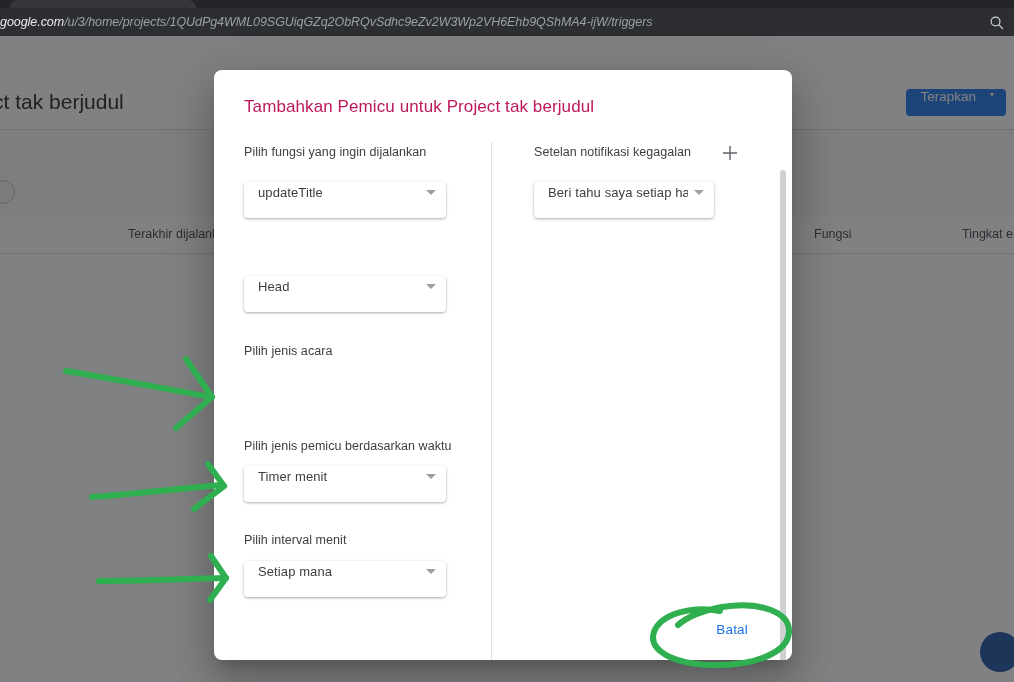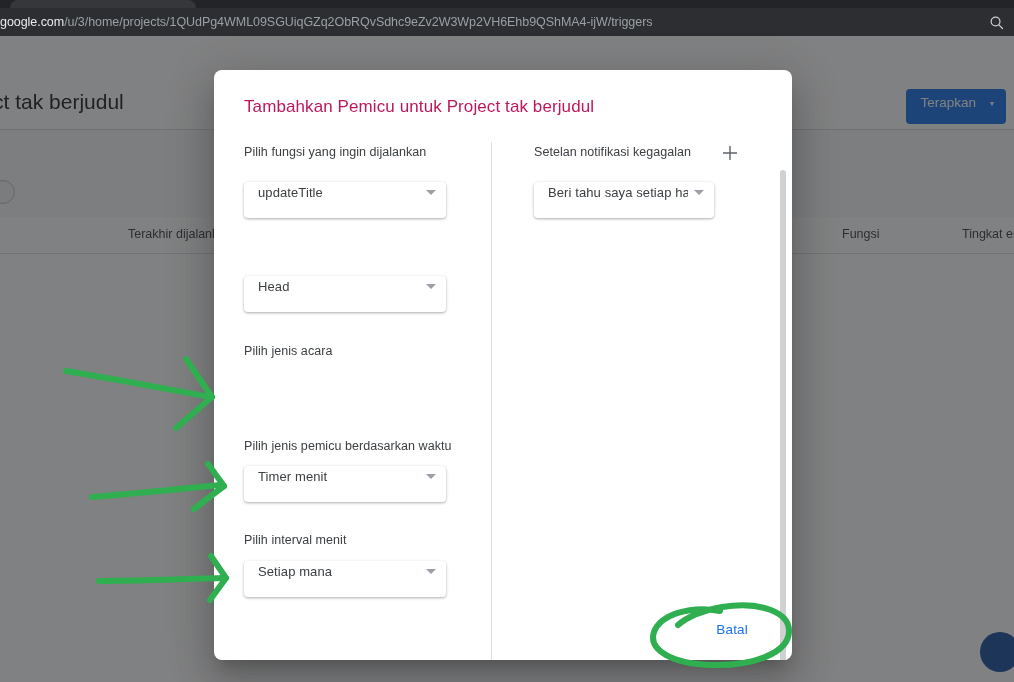--- a/index.html
+++ b/index.html
@@ -44,20 +44,21 @@
   }
   .omnibox-url {
     flex: 1;
     font-size: 12.5px;
     line-height: 28px;
     color: #9aa0a6;
     white-space: nowrap;
     overflow: hidden;
     padding-left: 0px;
     letter-spacing: -0.05px;
+    font-style: italic;
   }
   .omnibox-url .host {
     color: #e8eaed;
   }
   .omnibox-search-icon {
     width: 36px;
     height: 28px;
     display: flex;
     align-items: center;
     justify-content: center;
@@ -85,27 +86,27 @@
     left: -35px; top: 54px;
     font-size: 21px;
     color: #202124;
     font-weight: 400;
     white-space: nowrap;
   }
   .bg-apply-button {
     position: absolute;
     right: 8px; top: 53px;
     height: 27px;
-    padding: 0 12px 8px 14px;
+    padding: 0 12px 0 14px;
     background: #1a73e8;
     color: #fff;
     border-radius: 4px;
     font-size: 13.5px;
     display: flex;
-    align-items: center;
+    align-items: flex-start;
     gap: 14px;
     white-space: nowrap;
   }
   .bg-apply-button .caret {
     font-size: 8px;
     transform: translateY(1px);
   }
 
   .bg-toolbar-sep {
     position: absolute;
@@ -302,21 +303,21 @@
     <div class="bg-apply-button">
       <span>Terapkan</span>
       <span class="caret">▾</span>
     </div>
 
     <div class="bg-toolbar-sep"></div>
     <div class="bg-round-btn"></div>
 
     <div class="bg-table-headrow"></div>
     <div class="bg-th" style="left:128px">Terakhir dijalankan</div>
-    <div class="bg-th" style="left:842px">Fungsi</div>
+    <div class="bg-th" style="left:814px">Fungsi</div>
     <div class="bg-th" style="left:962px">Tingkat error</div>
 
     <div class="bg-fab"></div>
   </div>
 
   <div class="scrim"></div>
 
   <div class="modal">
 
     <div class="modal-title">Tambahkan Pemicu untuk Project tak berjudul</div>

